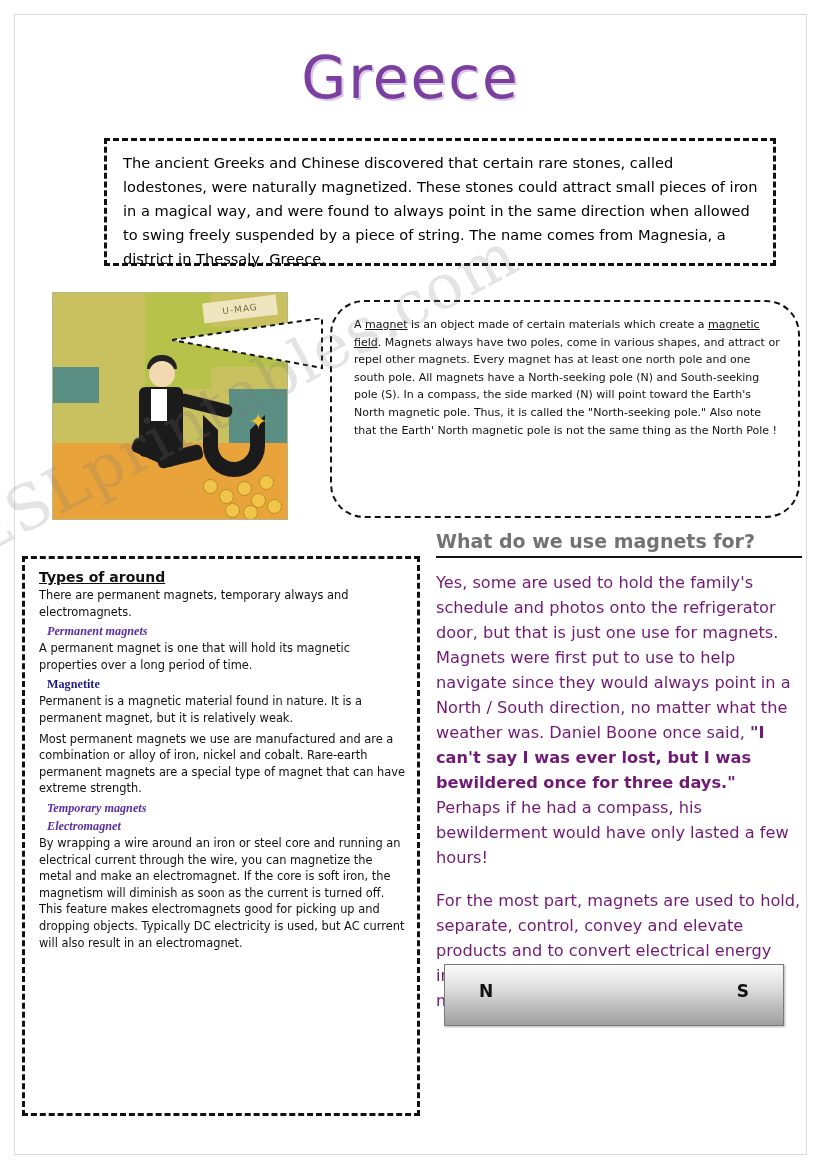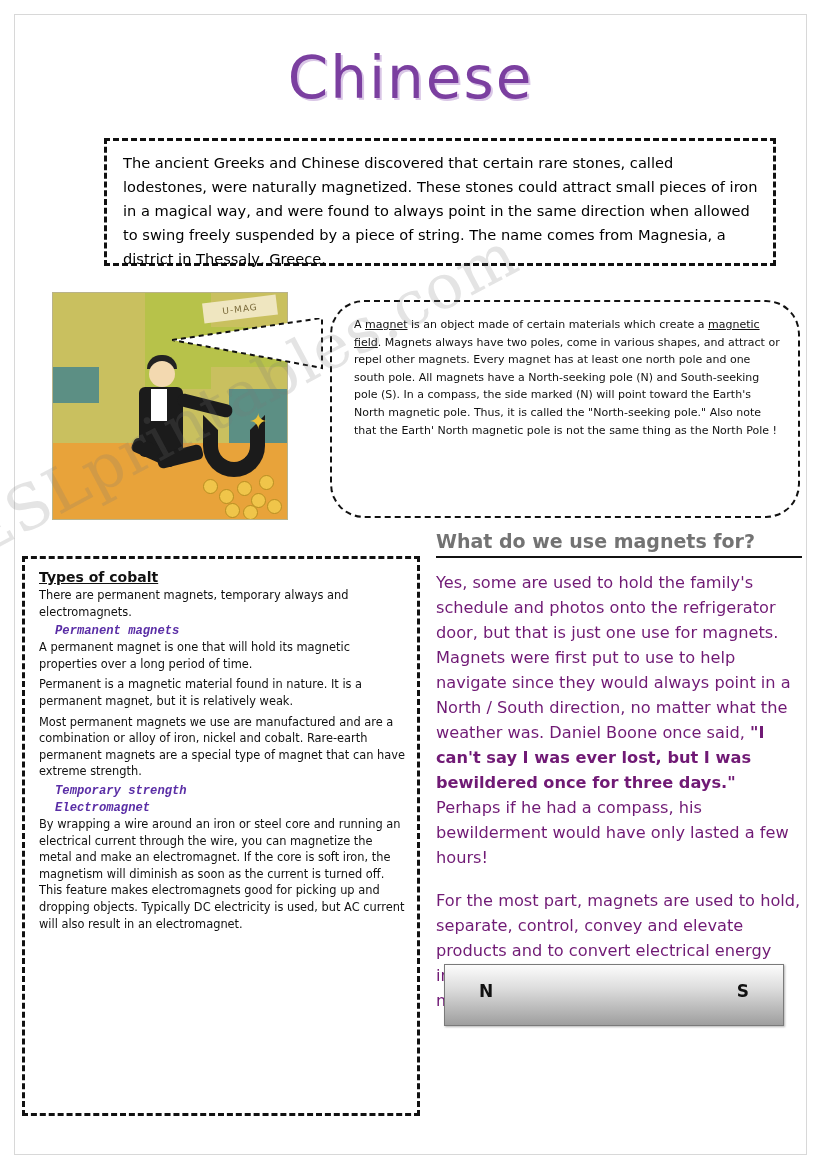--- a/index.html
+++ b/index.html
@@ -205,26 +205,26 @@
     margin: 0 0 2px 0;
   }
   .lpara {
     font-family: "DejaVu Sans", sans-serif;
     font-size: 11.4px;
     line-height: 16.6px;
     color: #111;
     margin: 0 0 4px 0;
   }
   .lsub {
-    font-family: Liberation Mono, monospace;
+    font-family: Liberation Serif, serif;
     font-size: 12.2px;
     font-style: italic;
     font-weight: bold;
     color: #5a2ea6;
-    margin: 3px 0 1px 16px;
+    margin: 3px 0 1px 8px;
   }
   .lsub.plain {
     font-style: normal;
     color: #1a1a8c;
   }
 
   .rtitle {
     font-family: "DejaVu Sans", sans-serif;
     font-size: 19px;
     font-weight: bold;
@@ -278,21 +278,21 @@
     letter-spacing: 1px;
     white-space: nowrap;
   }
 </style>
 </head>
 <body>
 
 <div class="page">
   <div class="page-frame"></div>
 
-  <div class="title">Chinese</div>
+  <div class="title">Greece</div>
 
   <div class="intro-box">
     <div class="intro-text">The ancient Greeks and Chinese discovered that certain rare stones, called lodestones, were naturally magnetized.  These stones could attract small pieces of iron in a magical way, and were found to always point in the same direction when allowed to swing freely suspended by a piece of string.  The name comes from Magnesia, a district in Thessaly, Greece.</div>
   </div>
 
   <div class="illus">
     <div class="sky"></div>
     <div class="greenblock"></div>
     <div class="greenblock2"></div>
     <div class="tealblock"></div>
@@ -322,31 +322,32 @@
     <polygon points="0,22 150,0 150,50" fill="#ffffff" stroke="#111" stroke-width="2" stroke-dasharray="5,4"></polygon>
   </svg>
 
   <div class="bubble">
     <div class="bubble-text"><span>A </span><u>magnet</u><span> is an object made of certain materials which create a </span><u>magnetic field</u><span>.  Magnets always have two poles, come in various shapes, and attract or repel other magnets. Every magnet has at least one north pole and one south pole.  All magnets have a North-seeking pole (N) and South-seeking pole (S). In a compass, the side marked (N) will point toward the Earth's North magnetic pole. Thus, it is called the "North-seeking pole." Also note that the Earth' North magnetic pole is not the same thing as the North Pole !</span></div>
   </div>
 
   <div class="watermark">ESLprintables.com</div>
 
   <div class="col-left">
-    <div class="lhead">Types of cobalt</div>
+    <div class="lhead">Types of around</div>
     <div class="lpara">There are permanent magnets, temporary always and electromagnets.</div>
 
     <div class="lsub">Permanent magnets</div>
     <div class="lpara">A permanent magnet is one that will hold its magnetic properties over a long period of time.</div>
 
+    <div class="lsub plain">Magnetite</div>
     <div class="lpara">Permanent is a magnetic material found in nature. It is a permanent magnet, but it is relatively weak.</div>
 
     <div class="lpara">Most permanent magnets we use are manufactured and are a combination or alloy of iron, nickel and cobalt. Rare-earth permanent magnets are a special type of magnet that can have extreme strength.</div>
 
-    <div class="lsub">Temporary strength</div>
+    <div class="lsub">Temporary magnets</div>
 
     <div class="lsub">Electromagnet</div>
     <div class="lpara">By wrapping a wire around an iron or steel core and running an electrical current through the wire, you can magnetize the metal and make an electromagnet. If the core is soft iron, the magnetism will diminish as soon as the current is turned off. This feature makes electromagnets good for picking up and dropping objects. Typically DC electricity is used, but AC current will also result in an electromagnet.</div>
   </div>
 
   <div class="col-right">
     <div class="rtitle">What do we use magnets for?</div>
     <div class="rpara"><span>Yes, some are used to hold the family's schedule and photos onto the refrigerator door, but that is just one use for magnets. Magnets were first put to use to help navigate since they would always point in a North / South direction, no matter what the weather was.  Daniel Boone once said, </span><b>"I can't say I was ever lost, but I was bewildered once for three days."</b><span>  Perhaps if he had a compass, his bewilderment would have only lasted a few hours!</span></div>
     <div class="rpara">For the most part, magnets are used to hold, separate, control, convey and elevate products and to convert electrical energy into mechanical energy or convert mechanical energy into electrical energy.</div>
   </div>

